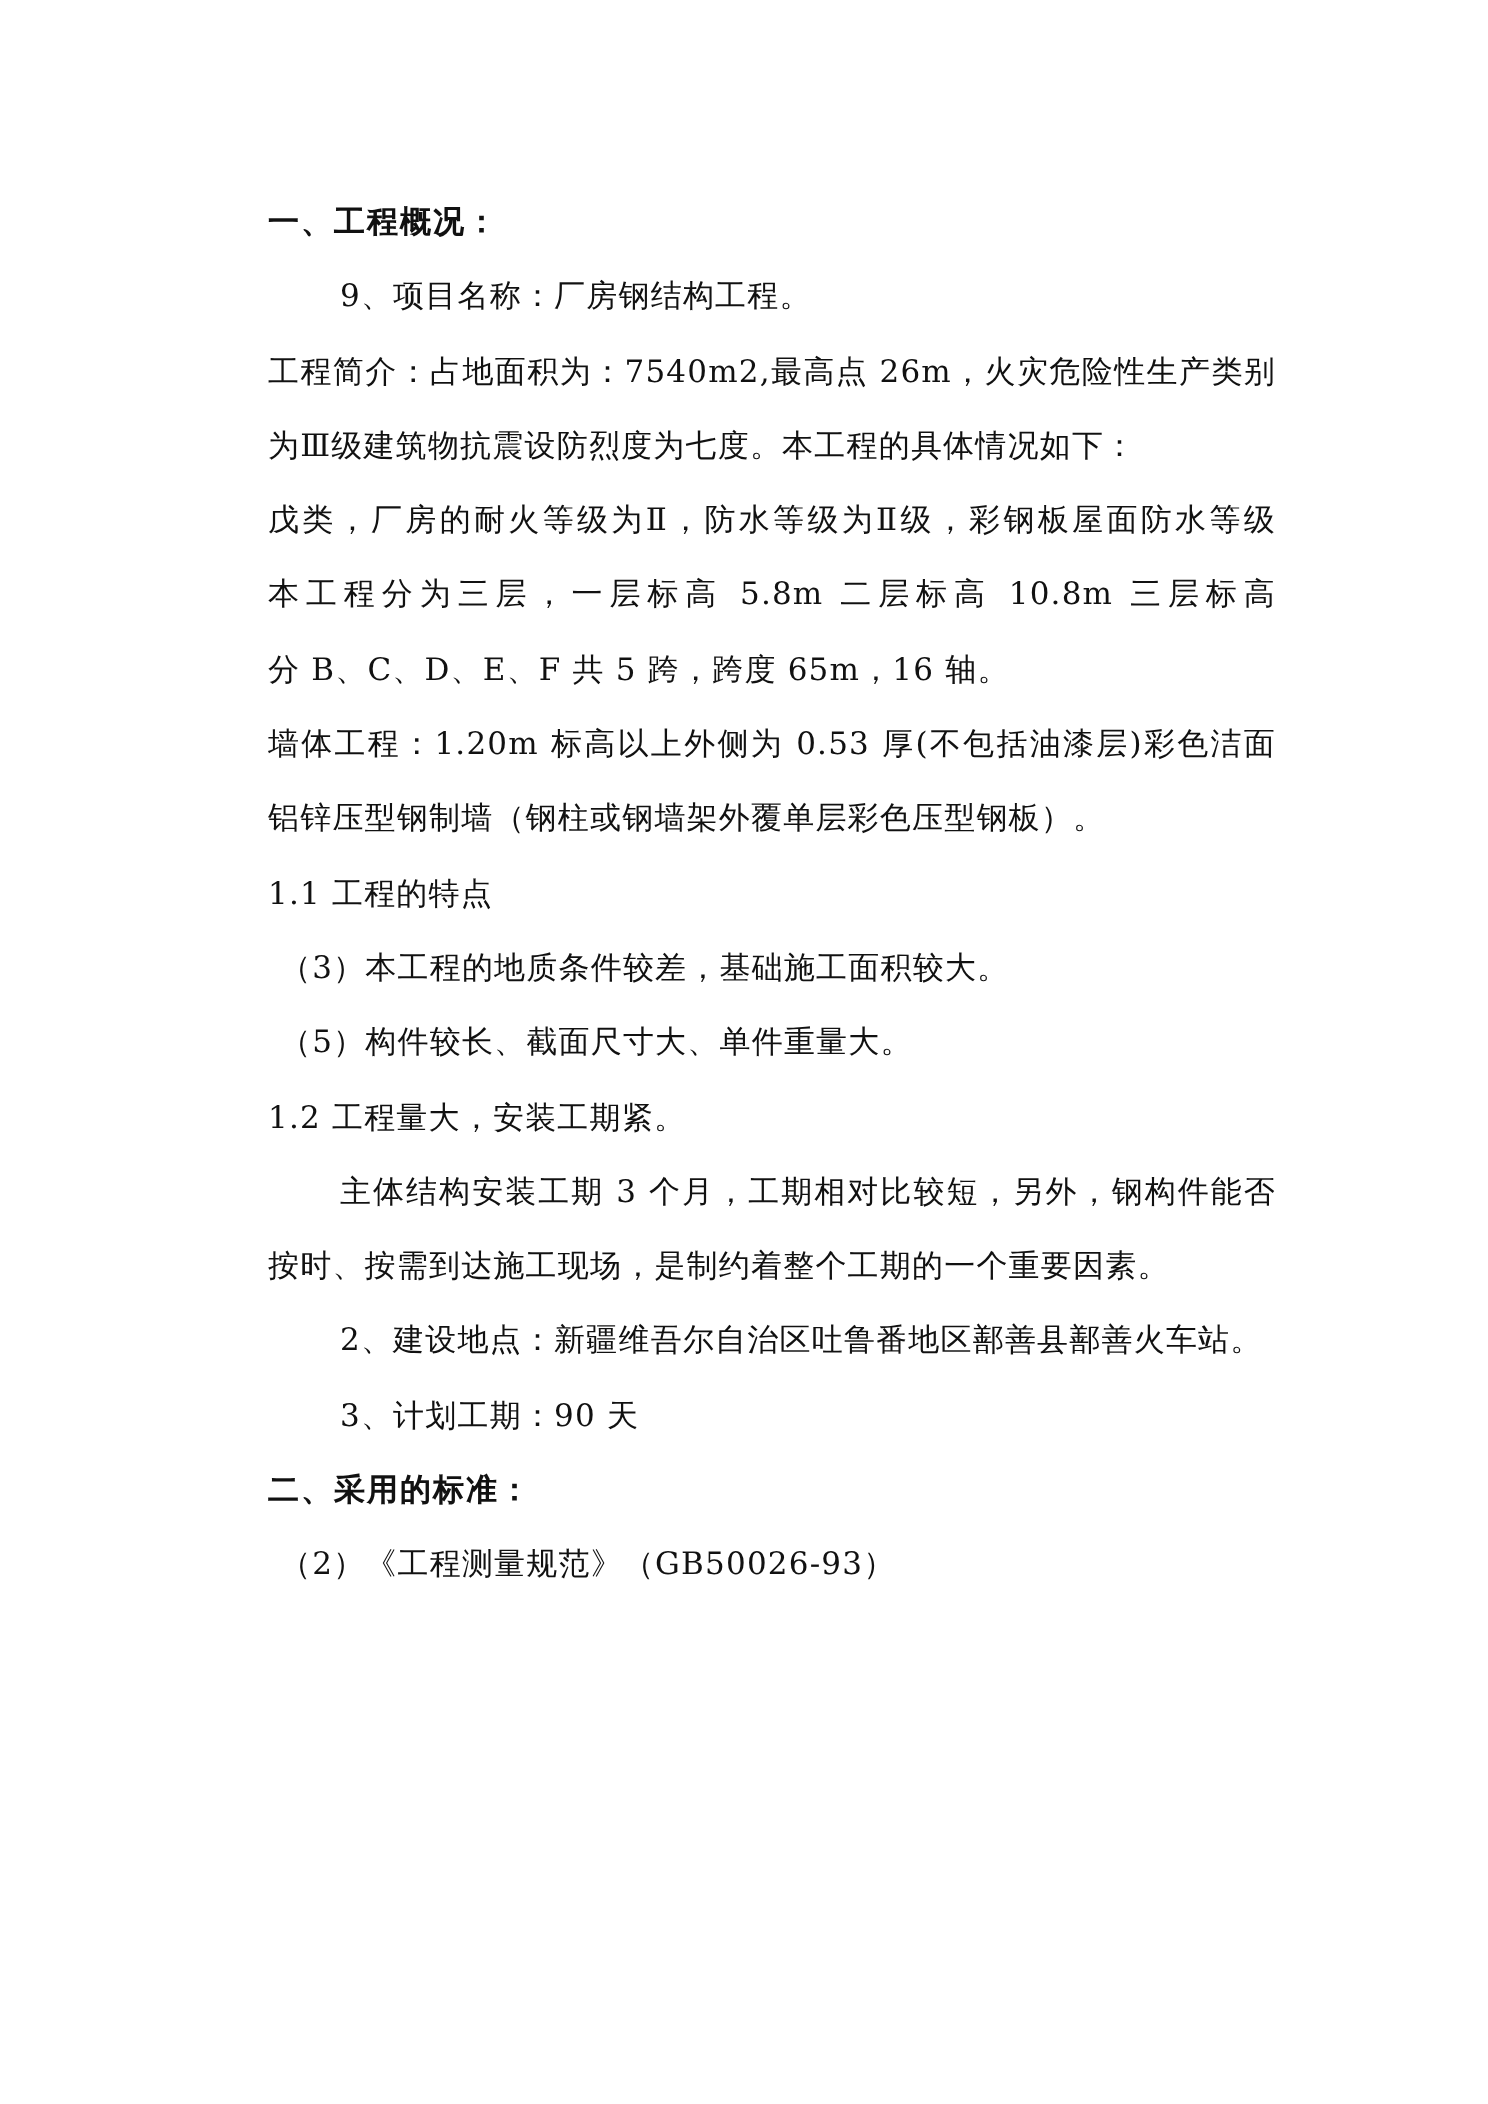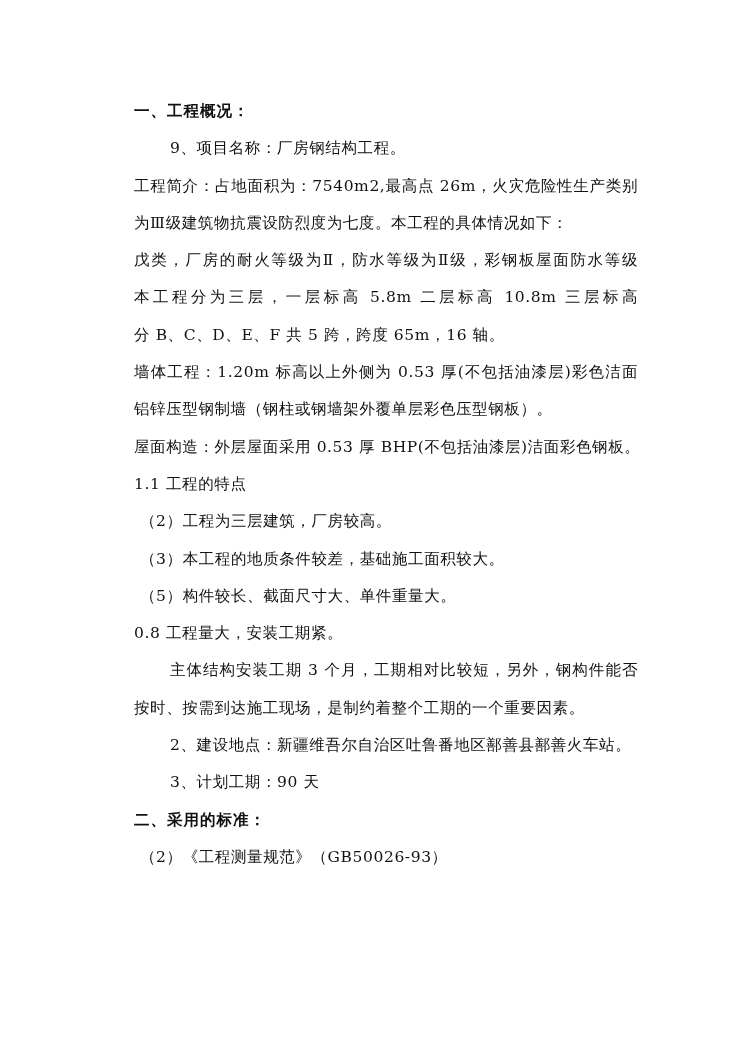--- a/index.html
+++ b/index.html
@@ -50,25 +50,23 @@
 <div class="page">
   <div class="line heading">一、工程概况：</div>
   <div class="line indent">9、项目名称：厂房钢结构工程。</div>
   <div class="line justify-line">工程简介：占地面积为：7540m2,最高点 26m，火灾危险性生产类别为</div>
   <div class="line">为Ⅲ级建筑物抗震设防烈度为七度。本工程的具体情况如下：</div>
   <div class="line justify-line">戊类，厂房的耐火等级为Ⅱ，防水等级为Ⅱ级，彩钢板屋面防水等级</div>
   <div class="line justify-line">本工程分为三层，一层标高 5.8m 二层标高 10.8m 三层标高 15.8m，又</div>
   <div class="line">分 B、C、D、E、F 共 5 跨，跨度 65m，16 轴。</div>
   <div class="line justify-line">墙体工程：1.20m 标高以上外侧为 0.53 厚(不包括油漆层)彩色洁面镀</div>
   <div class="line">铝锌压型钢制墙（钢柱或钢墙架外覆单层彩色压型钢板）。</div>
-  <div class="line">屋面构造：外层屋面采用 0.53 厚 BHP(不包括油漆层)洁面彩色钢板。</div>
   <div class="line">1.1 工程的特点</div>
-  <div class="line subindent">（2）工程为三层建筑，厂房较高。</div>
   <div class="line subindent">（3）本工程的地质条件较差，基础施工面积较大。</div>
   <div class="line subindent">（5）构件较长、截面尺寸大、单件重量大。</div>
-  <div class="line">0.8 工程量大，安装工期紧。</div>
+  <div class="line">1.2 工程量大，安装工期紧。</div>
   <div class="line indent justify-line">主体结构安装工期 3 个月，工期相对比较短，另外，钢构件能否</div>
   <div class="line">按时、按需到达施工现场，是制约着整个工期的一个重要因素。</div>
   <div class="line indent">2、建设地点：新疆维吾尔自治区吐鲁番地区鄯善县鄯善火车站。</div>
   <div class="line indent">3、计划工期：90 天</div>
   <div class="line heading">二、采用的标准：</div>
   <div class="line subindent">（2）《工程测量规范》（GB50026-93）</div>
 </div>
 
 </body></html>

